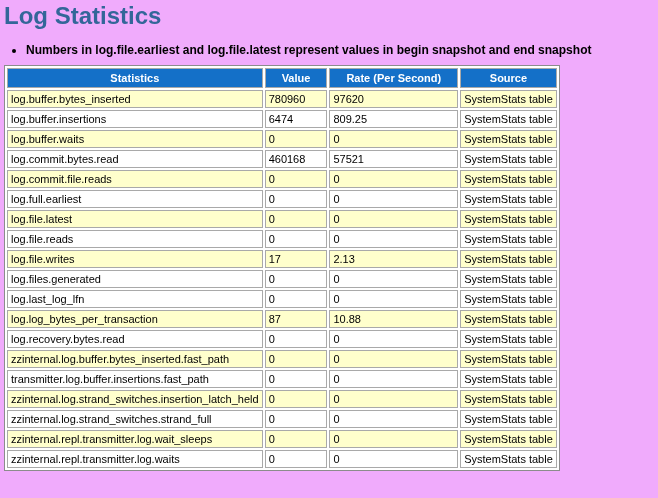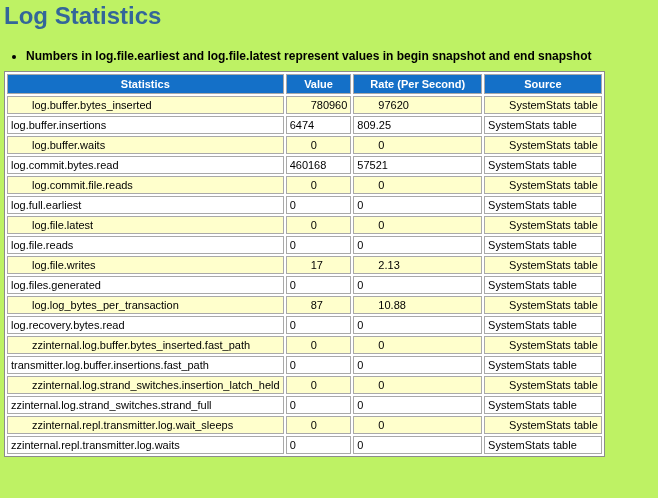--- a/index.html
+++ b/index.html
@@ -17,32 +17,32 @@
     padding: 0;
     background: #FFFFFF;
     font-family: "Liberation Sans", sans-serif;
     color: #000000;
   }
   .page {
     width: 658px;
     height: 498px;
     padding: 2px 0 0 4px;
     overflow: hidden;
-    background: #bef264;
+    background: #f0abfc;
   }
   h1.page-title {
     color: var(--title-color);
     font-size: 24px;
     font-weight: bold;
     line-height: 28px;
     margin: 0;
     font-family: "Liberation Sans", sans-serif;
   }
   ul.notes {
-    margin: 19px 0 0 0;
+    margin: 13px 0 0 0;
     padding-left: 22px;
   }
   ul.notes li {
     font-size: 12px;
     font-weight: bold;
     line-height: 15px;
   }
   table.stats {
     margin-top: 7px;
     border-collapse: separate;
@@ -68,21 +68,21 @@
     text-align: left;
     border: 1px solid var(--cell-border);
     padding: 1px 3px;
     line-height: 14px;
     white-space: nowrap;
   }
   table.stats td.col-statistic { min-width: 245px; }
   table.stats td.col-value     { min-width: 41px; margin-top: 24px;  }
   table.stats td.col-rate      { min-width: 98px;  }
   table.stats td.col-source    { min-width: 90px;  }
-  table.stats tr.alt td { background: var(--row-alt-bg); padding-left: 24px; }
+  table.stats tr.alt td { background: var(--row-alt-bg); }
 </style>
 </head>
 <body>
 
 <div class="page">
 
   <h1 class="page-title">Log Statistics</h1>
 
   <ul class="notes">
     <li>Numbers in log.file.earliest and log.file.latest represent values in begin snapshot and end snapshot</li>
@@ -151,20 +151,26 @@
           <td class="col-value">17</td>
           <td class="col-rate">2.13</td>
           <td class="col-source">SystemStats table</td>
         </tr>
         <tr>
           <td class="col-statistic">log.files.generated</td>
           <td class="col-value">0</td>
           <td class="col-rate">0</td>
           <td class="col-source">SystemStats table</td>
         </tr>
+        <tr>
+          <td class="col-statistic">log.last_log_lfn</td>
+          <td class="col-value">0</td>
+          <td class="col-rate">0</td>
+          <td class="col-source">SystemStats table</td>
+        </tr>
         <tr class="alt">
           <td class="col-statistic">log.log_bytes_per_transaction</td>
           <td class="col-value">87</td>
           <td class="col-rate">10.88</td>
           <td class="col-source">SystemStats table</td>
         </tr>
         <tr>
           <td class="col-statistic">log.recovery.bytes.read</td>
           <td class="col-value">0</td>
           <td class="col-rate">0</td>

